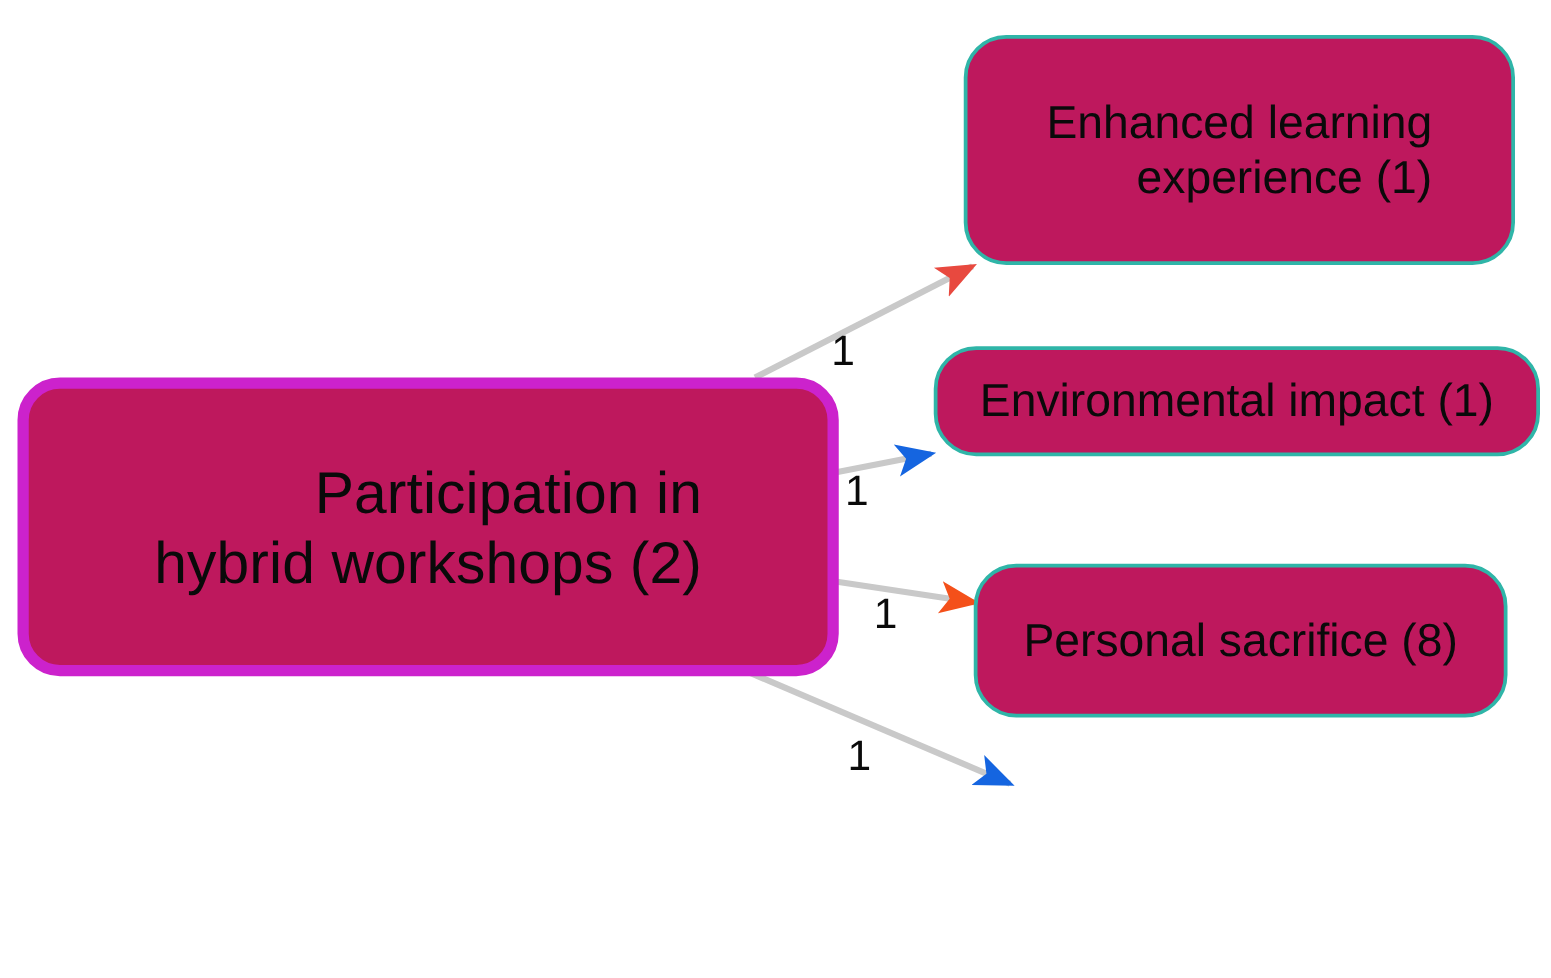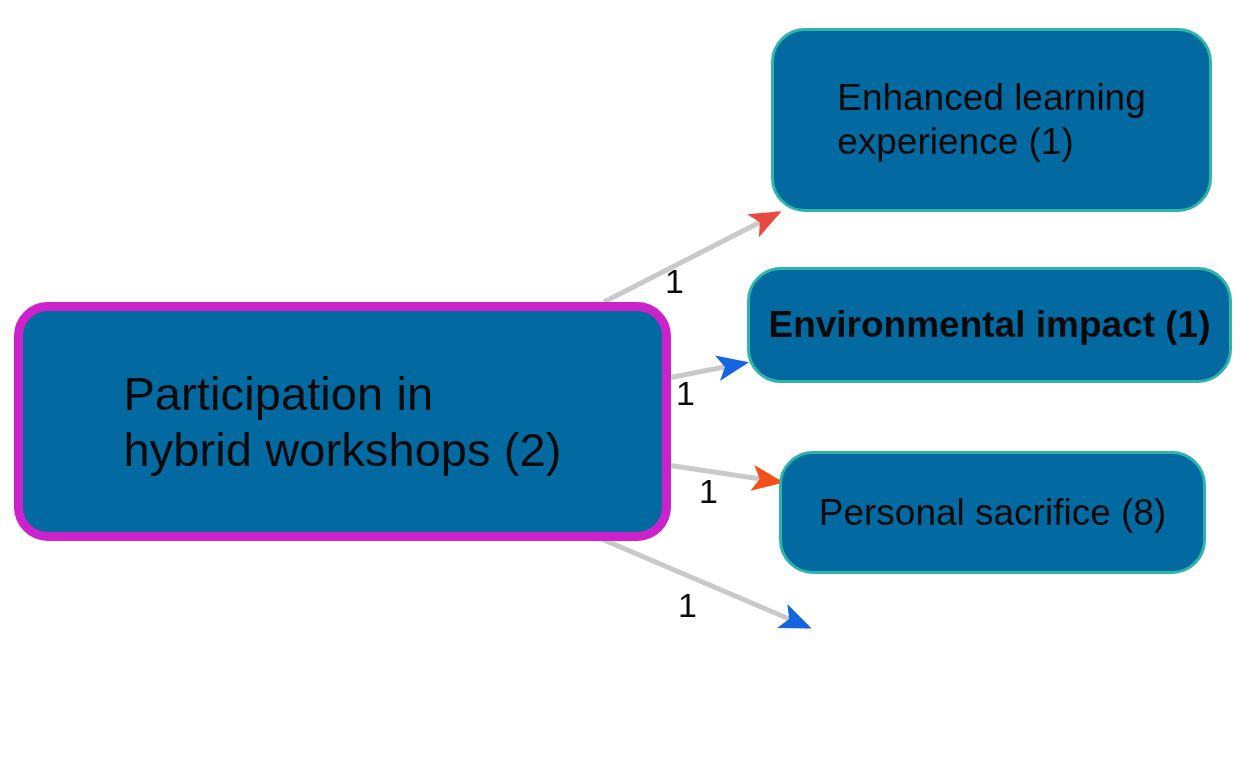--- a/index.html
+++ b/index.html
@@ -24,23 +24,23 @@
     width: 1241px;
     height: 782px;
     pointer-events: none;
   }
   .node {
     position: absolute;
     box-sizing: border-box;
     display: flex;
     align-items: center;
     justify-content: center;
-    text-align: left;
+    text-align: right;
     color: #0a0a0a;
-    background: #0369a1;
+    background: #be185d;
     line-height: 1.18;
     white-space: pre-line;
   }
   .node-root {
     left: 14px;
     top: 302px;
     width: 657px;
     height: 239px;
     border: 9px solid #cc22cc;
     border-radius: 34px;
@@ -53,24 +53,23 @@
     font-size: 37px;
   }
   .node-leaf-1 {
     left: 771px;
     top: 28px;
     width: 441px;
     height: 184px;
   }
   .node-leaf-2 {
     left: 747px;
-    top: 267px;
+    top: 277px;
     width: 485px;
-    height: 116px;
-    font-weight: bold;
+    height: 88px;
   }
   .node-leaf-3 {
     left: 779px;
     top: 451px;
     width: 427px;
     height: 123px;
   }
   .node-leaf-4 {
     left: 754px;
     top: 628px;

